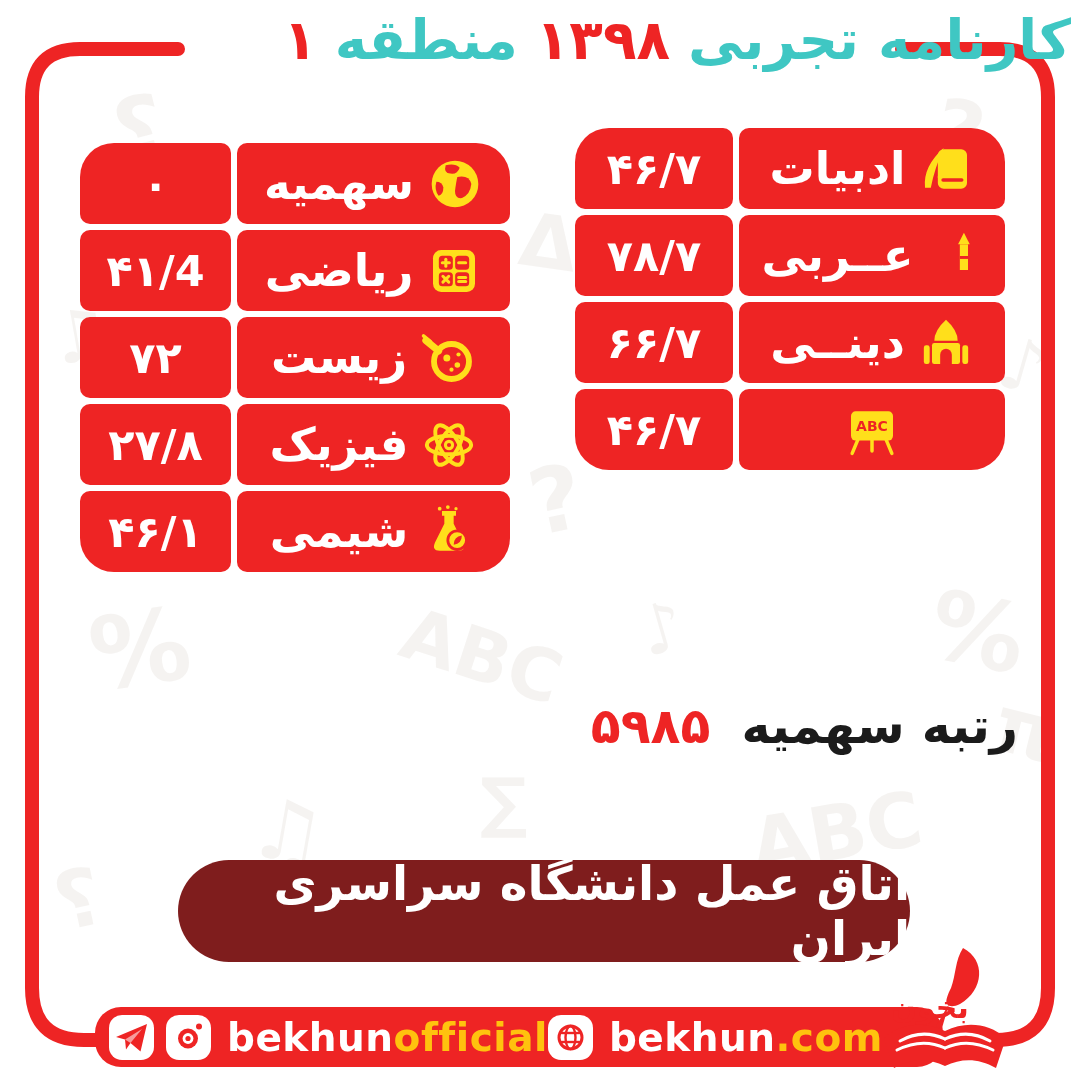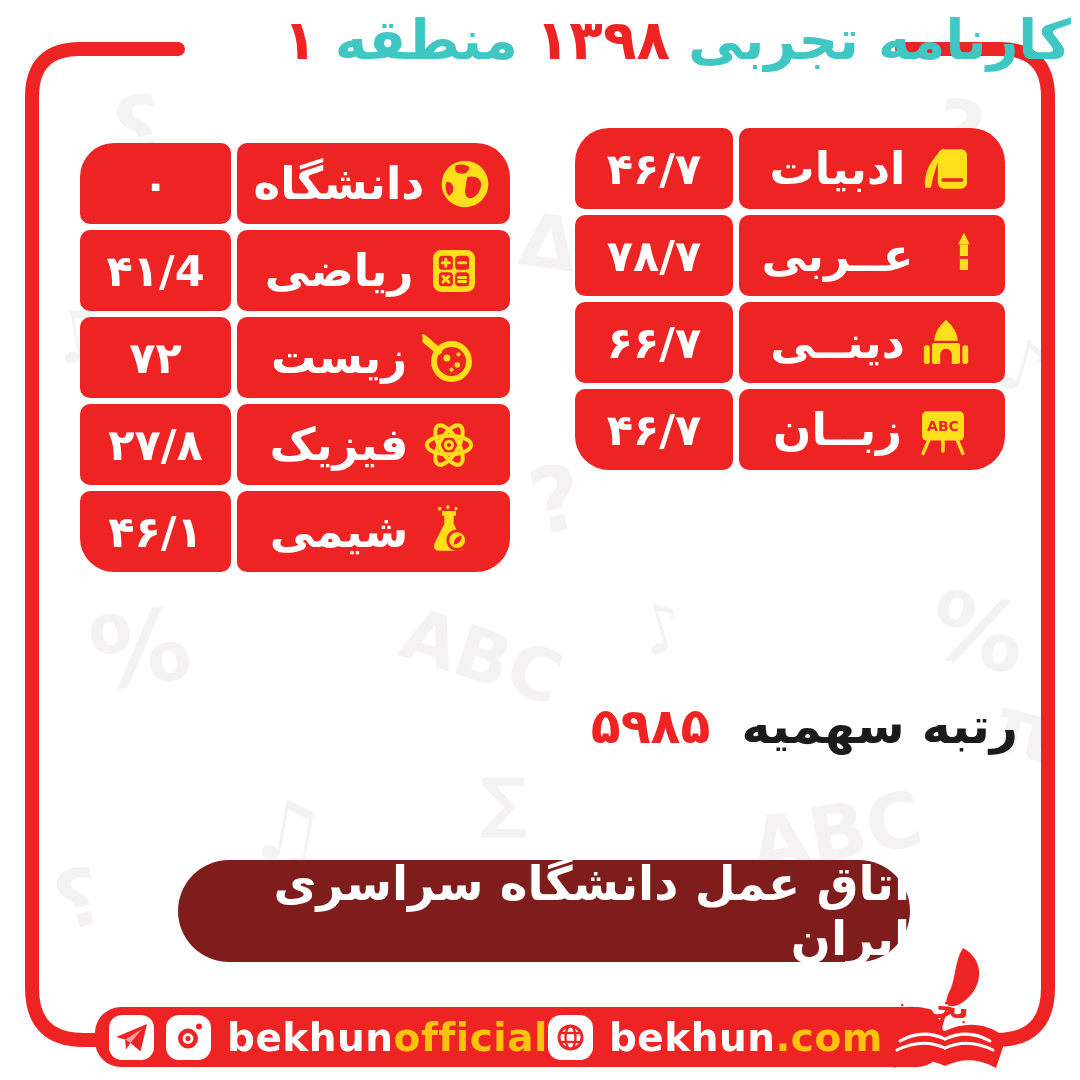--- a/index.html
+++ b/index.html
@@ -140,39 +140,38 @@
         <svg viewBox="0 0 48 48">
             <g stroke="#ffdf1b" stroke-width="3" stroke-linecap="round">
               <line x1="12" y1="32" x2="7" y2="44"></line>
               <line x1="36" y1="32" x2="41" y2="44"></line>
               <line x1="24" y1="32" x2="24" y2="42"></line>
             </g>
             <rect x="6" y="8" width="36" height="25" rx="4" fill="#ffdf1b"></rect>
             <text x="24" y="25" text-anchor="middle" font-size="12" font-weight="bold" fill="#ee2424" font-family="DejaVu Sans, sans-serif">ABC</text>
           </svg>
       </span>
-      <span>زبــان</span>
     </div>
   </div>
 
   <div class="score-table table-left">
 
     <div class="cell value">۰</div>
     <div class="cell label">
       <span class="subj-icon">
         <svg viewBox="0 0 48 48">
             <circle cx="24" cy="24" r="20" fill="#ffdf1b"></circle>
             <g fill="#ee2424">
               <path d="M16 8 q8 -2 12 2 q-2 6 -8 5 q-6 0 -4 -7 Z"></path>
               <path d="M26 18 q10 -2 12 6 q-1 9 -8 12 q-6 1 -6 -6 q1 -8 2 -12 Z"></path>
               <path d="M8 22 q5 0 6 5 q0 6 -4 7 q-4 -5 -2 -12 Z"></path>
             </g>
           </svg>
       </span>
-      <span>دانشگاه</span>
+      <span>سهمیه</span>
     </div>
 
     <div class="cell value">۴۱/4</div>
     <div class="cell label">
       <span class="subj-icon">
         <svg viewBox="0 0 48 48">
             <rect x="6" y="6" width="36" height="36" rx="7" fill="#ffdf1b"></rect>
             <g fill="#ee2424">
               <rect x="11" y="11" width="12" height="12" rx="3"></rect>
               <rect x="25" y="11" width="12" height="12" rx="3"></rect>

